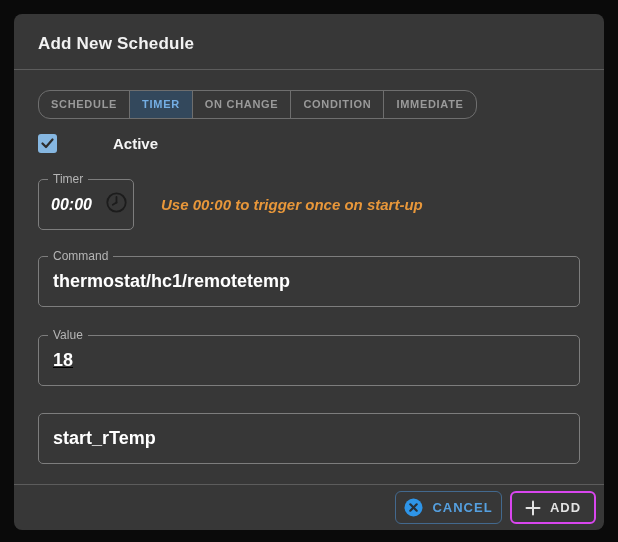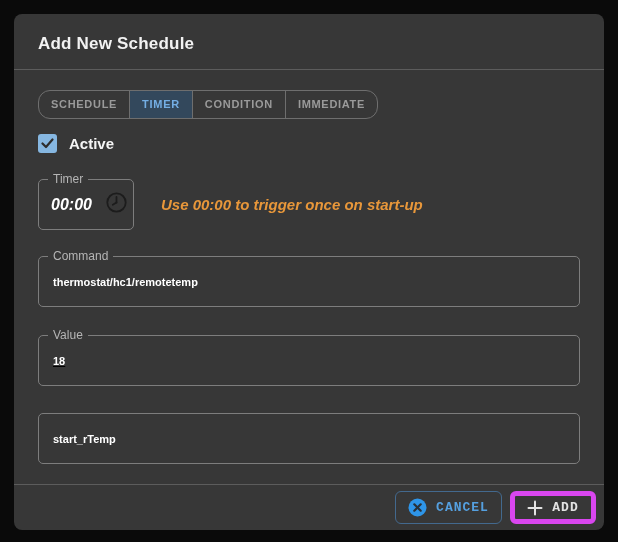--- a/index.html
+++ b/index.html
@@ -27,41 +27,41 @@
     height: 27px; line-height: 27px; padding: 0 12px;
     font-size: 11px; font-weight: bold; letter-spacing: 0.7px;
     color: #9a9a9a; background: transparent; border: none;
     border-left: 1px solid #6e6e6e; cursor: pointer;
     font-family: "Liberation Sans", sans-serif;
   }
   .tab-btn:first-child { border-left: none; }
   .tab-btn.selected { background: #33485c; color: #74aee4; }
 
   
-  .checkbox-row { display: flex; align-items: center; margin-top: 14px; height: 20px; }
+  .checkbox-row { display: flex; align-items: center; margin-top: 14px; height: 20px; gap: 44px; }
   .checkbox {
     width: 19px; height: 19px; border-radius: 3px; background: #86b7e1;
     display: flex; align-items: center; justify-content: center; cursor: pointer;
   }
   .checkbox svg { display: block; }
   .checkbox-label { color: #f5f5f5; font-size: 15px; font-weight: bold; margin-left: 12px; }
 
   
   .field {
     position: relative; border: 1px solid #7d7d7d; border-radius: 5px;
     height: 51px; display: flex; align-items: center; padding: 8px 14px;
     background: transparent;
   }
   .field-label {
     position: absolute; top: -8px; left: 9px; background: #373737;
     padding: 0 5px; color: #b5b5b5; font-size: 12px; line-height: 15px;
   }
   .field-input {
     background: transparent; border: none; outline: none;
-    color: #ffffff; font-size: 11px; font-weight: bold; width: 100%;
+    color: #ffffff; font-size: 18px; font-weight: bold; width: 100%;
     font-family: "Liberation Sans", sans-serif;
   }
 
   .timer-row { display: flex; align-items: center; margin-top: 26px; }
   .timer-field { width: 96px; flex: none; padding: 0 10px 0 12px; }
   .timer-field .field-input { width: 52px; font-size: 16px; font-style: italic; }
   .clock-icon { flex: none; margin-left: 2px; cursor: pointer; }
   .timer-hint { color: #e8973a; font-size: 15px; font-weight: bold; margin-left: 27px; font-style: italic; }
 
   .field-command { margin-top: 26px; }
@@ -69,43 +69,44 @@
   .field-name    { margin-top: 27px; }
 
   
   .footer {
     flex: none; height: 45px; display: flex; align-items: center;
     justify-content: flex-end; padding: 0 8px; gap: 8px;
   }
   .btn {
     display: inline-flex; align-items: center; justify-content: center;
     height: 33px; border-radius: 6px; background: transparent; cursor: pointer;
-    font-family: Liberation Mono, monospace; font-size: 13px; font-weight: bold;
+    font-family: Liberation Sans, sans-serif; font-size: 13px; font-weight: bold;
     letter-spacing: 1px; padding: 0 16px; gap: 9px;
   }
   .btn-cancel { border: 1px solid #43698e; color: #55a0e0; width: 107px; }
-  .btn-add    { border: 5px solid #d946ef; color: #e3e3e3; width: 86px; }
+  .btn-add    { border: 2px solid #d946ef; color: #e3e3e3; width: 86px; }
   .btn svg { display: block; flex: none; }
 </style>
 </head>
 <body>
 
 <div class="stage">
   <div class="dialog">
 
     <div class="dialog-header">
       <div class="dialog-title">Add New Schedule</div>
     </div>
     <div class="divider"></div>
 
     <div class="content">
 
       <div class="tab-group">
         <button class="tab-btn">SCHEDULE</button>
         <button class="tab-btn selected">TIMER</button>
+        <button class="tab-btn">ON CHANGE</button>
         <button class="tab-btn">CONDITION</button>
         <button class="tab-btn">IMMEDIATE</button>
       </div>
 
       <div class="checkbox-row">
         <span class="checkbox">
           <span>
             <svg width="13" height="11" viewBox="0 0 13 11">
               <polyline points="1.5,5.5 5,9 11.5,1.5" fill="none" stroke="#2d2d2d" stroke-width="2.2" stroke-linecap="round" stroke-linejoin="round"></polyline>
             </svg>

